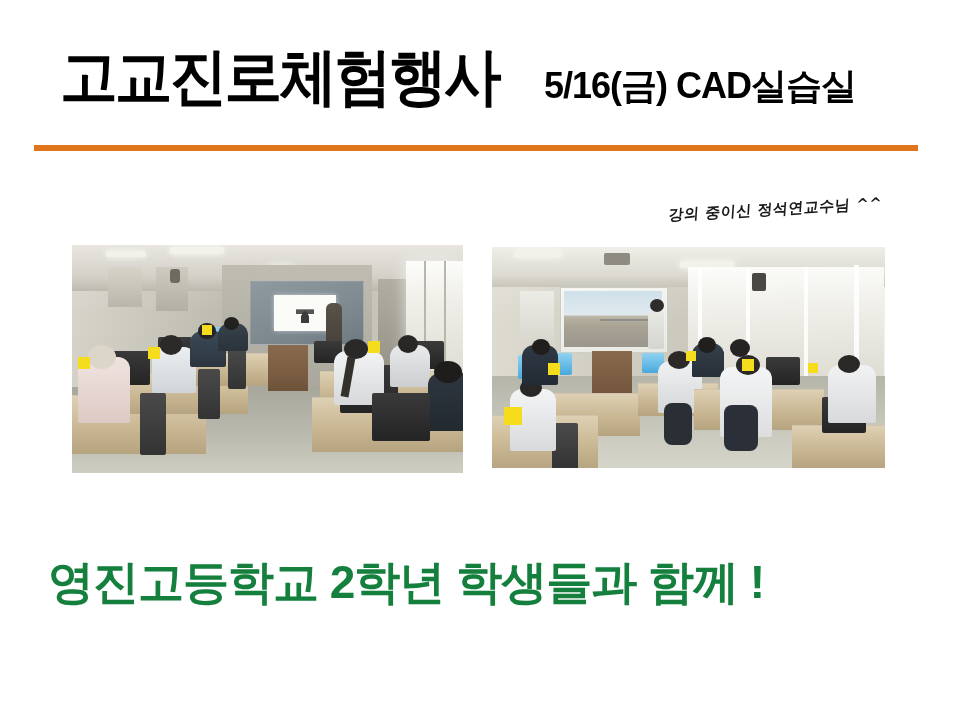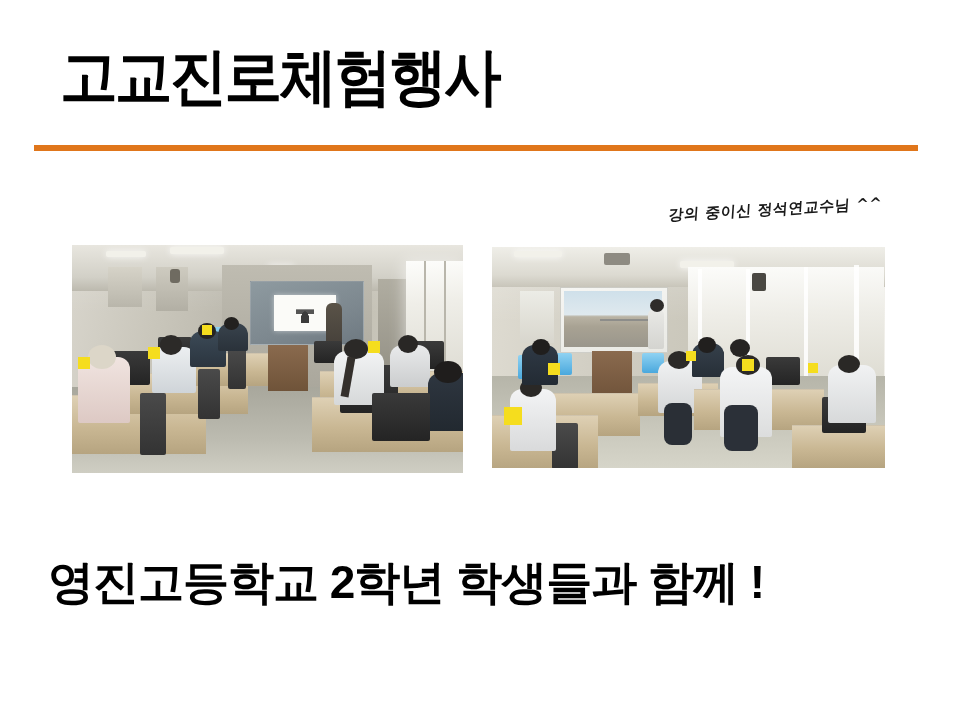--- a/index.html
+++ b/index.html
@@ -218,32 +218,33 @@
   
   .caption {
     position: absolute;
     left: 0;
     top: 552px;
     width: 812px;
     text-align: center;
     font-family: "Liberation Sans", "DejaVu Sans", sans-serif;
     font-size: 46px;
     font-weight: bold;
-    color: #000000;
+    color: #15803d;
     letter-spacing: -1px;
     white-space: nowrap;
   }
 </style>
 </head>
 <body>
 
 <div class="slide">
 
   <div class="title-row">
     <span class="title-main">고교진로체험행사</span>
+    <span class="title-sub">5/16(금) CAD실습실</span>
   </div>
 
   <div class="divider"></div>
 
   <div class="handwriting">강의 중이신 정석연교수님 ^^</div>
 
   <div class="photo" id="photo-left">
     <div class="ph-layer L-room"></div>
     <div class="ph-layer L-ceiling"></div>
     <div class="ph-layer L-ceil-light" style="left:98px;top:2px;width:54px;height:7px;"></div>

